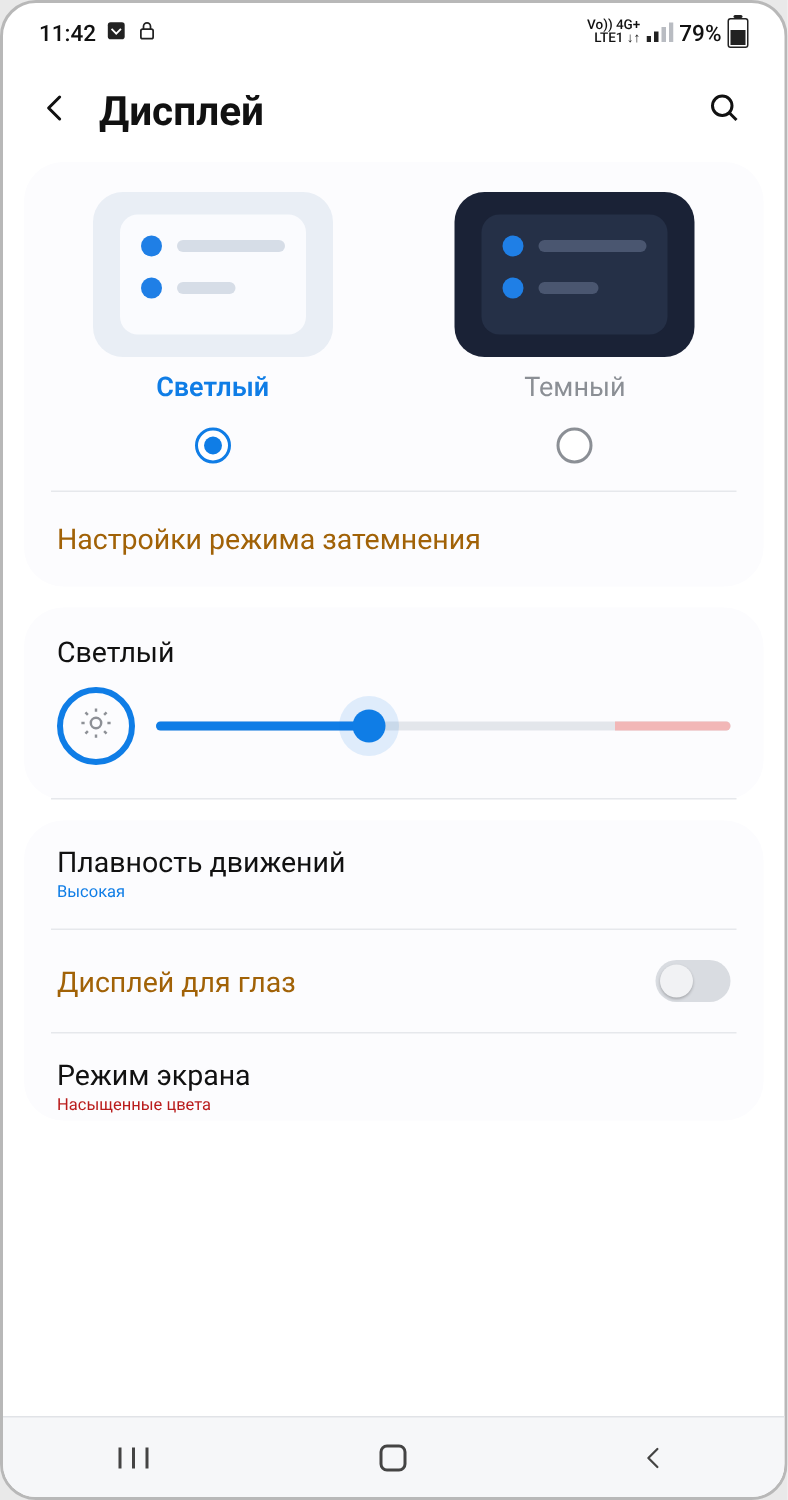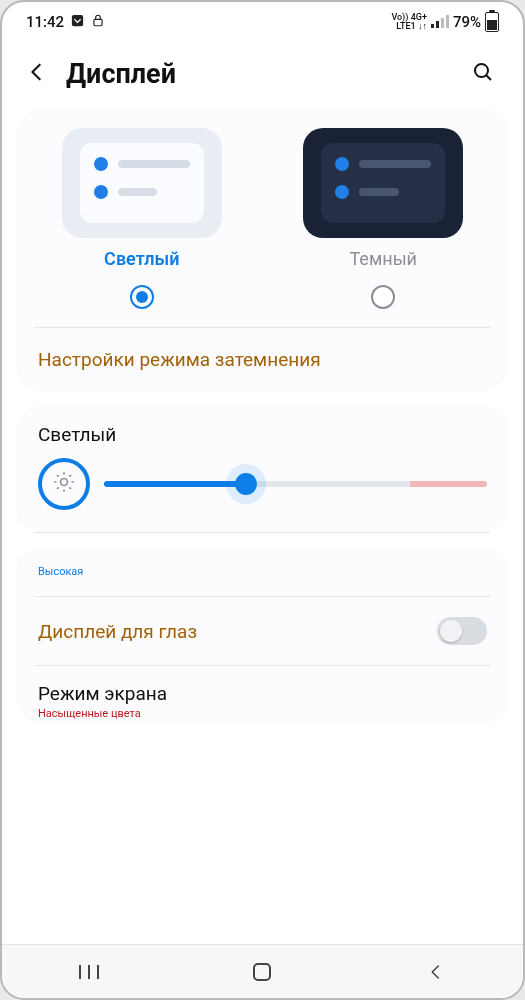--- a/index.html
+++ b/index.html
@@ -197,20 +197,21 @@
             <div class="thumb-glow"></div>
             <div class="thumb"></div>
           </div>
         </div>
       </div>
       <div class="sep"></div>
     </div>
 
     <div class="card">
       <div class="row-sub">
+        <div class="main-line">Плавность движений</div>
         <div class="sub-line">Высокая</div>
       </div>
       <div class="sep"></div>
       <div class="row">
         <span>Дисплей для глаз</span>
         <div class="toggle off">
             <div class="knob"></div>
           </div>
       </div>
       <div class="sep"></div>

